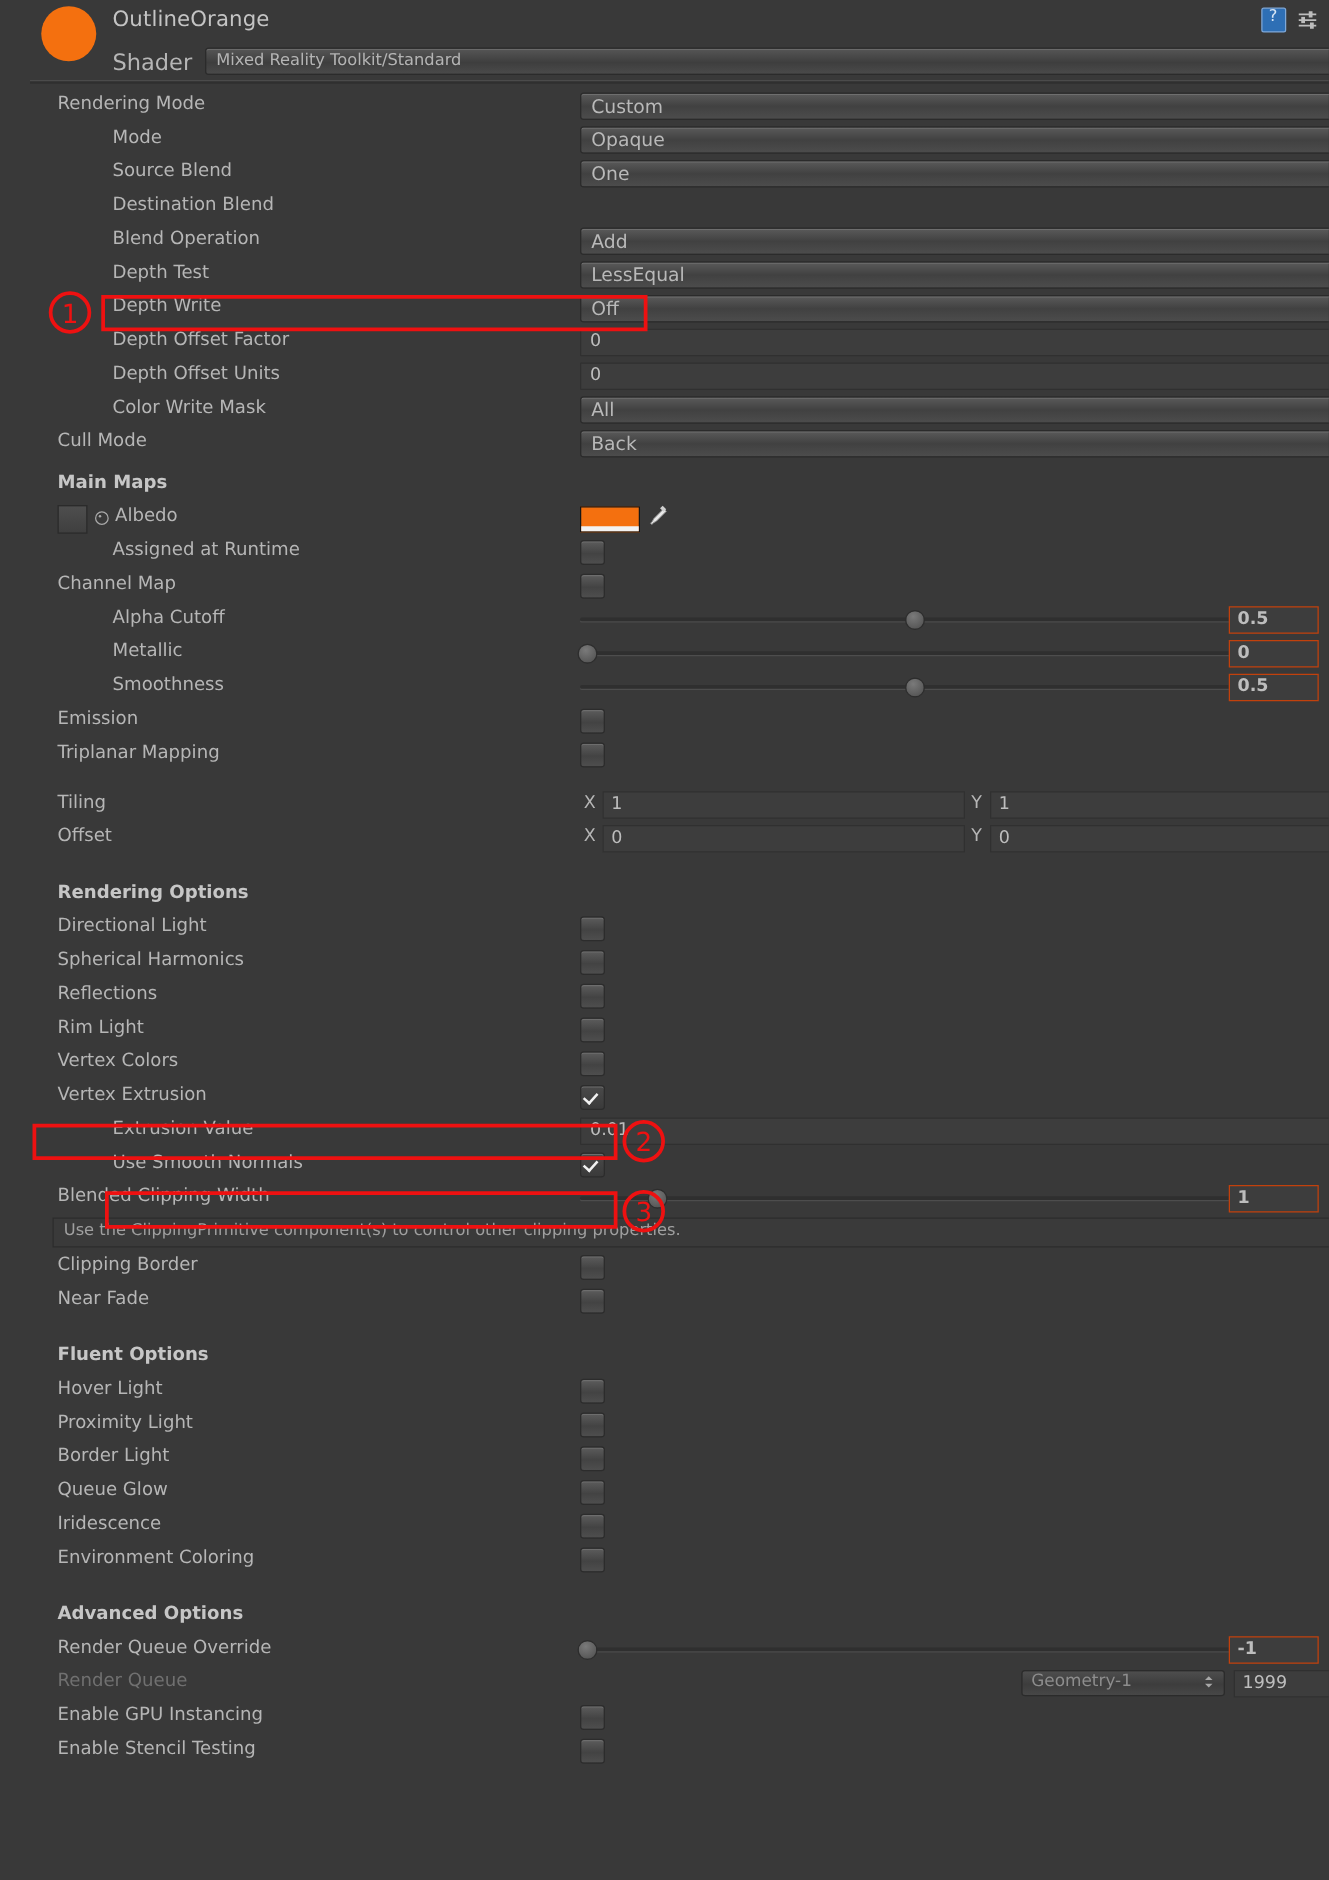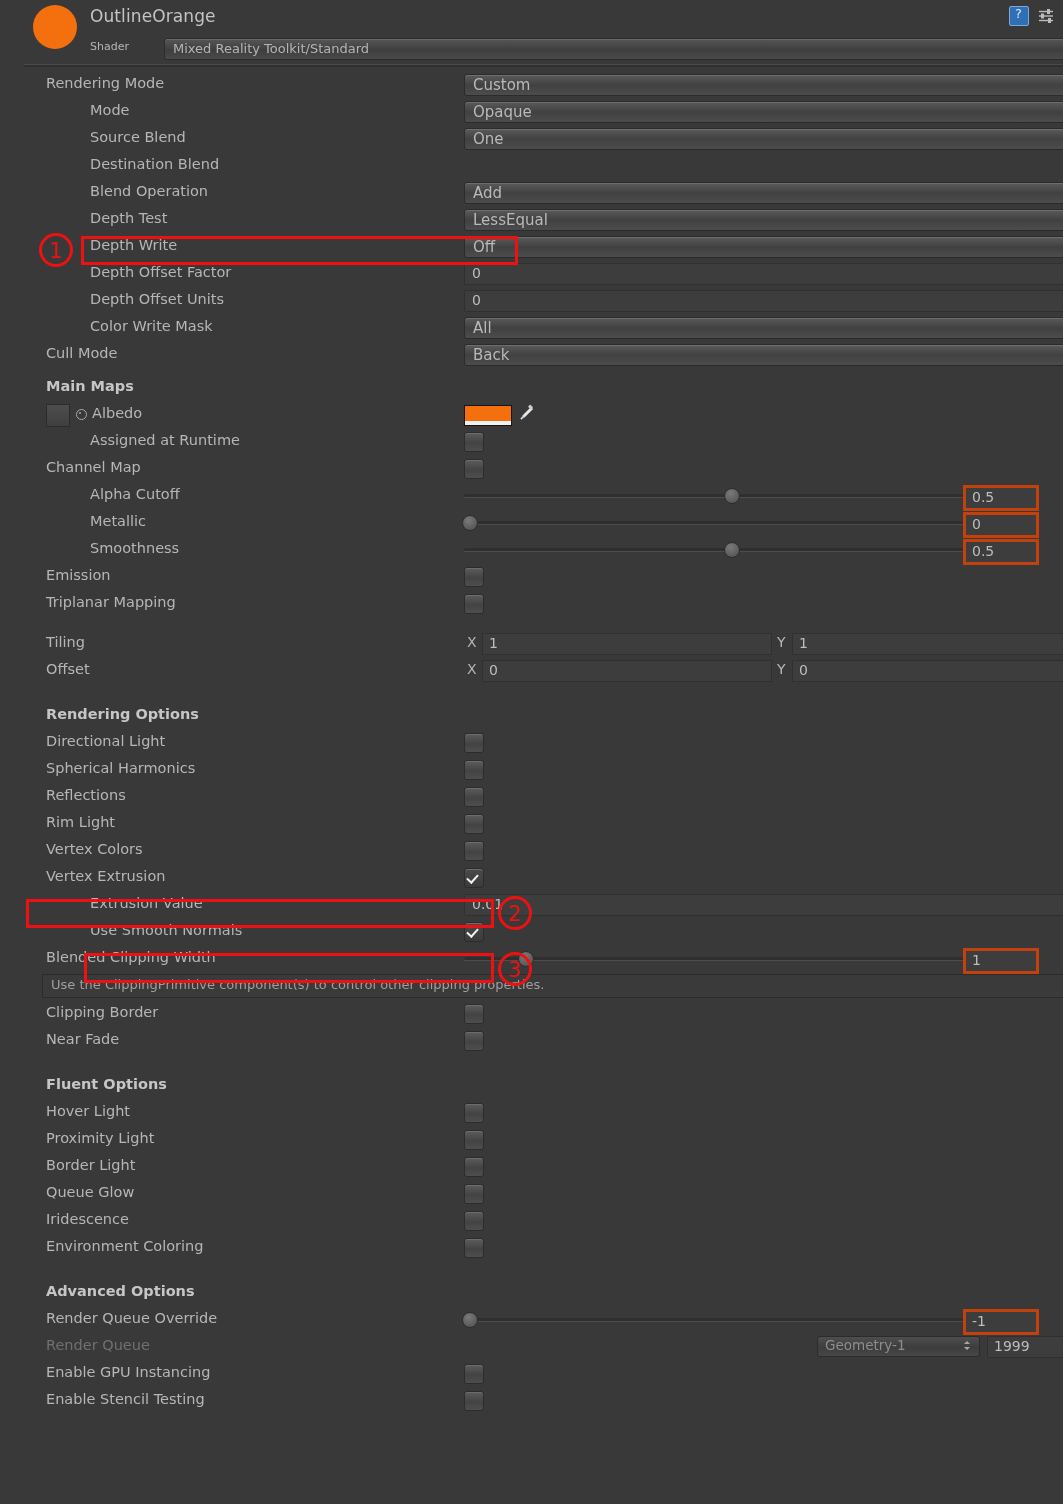--- a/index.html
+++ b/index.html
@@ -17,21 +17,21 @@
   
   .header{position:relative;height:66px;background:#393939;}
   .mat-ball{
     position:absolute;left:9px;top:5px;width:44px;height:44px;border-radius:50%;
     background:#f4700f;
   }
   .mat-title{
     position:absolute;left:66px;top:6px;font-size:17px;color:#c4c4c4;
     letter-spacing:.1px;
   }
-  .shader-label{position:absolute;left:66px;top:40px;font-size:11px;color:#b6b6b6;}
+  .shader-label{position:absolute;left:66px;top:40px;font-size:18px;color:#b6b6b6;}
   .shader-field{
     position:absolute;left:140px;top:38px;width:915px;height:20px;
     border-radius:3px;border:1px solid #2b2b2b;
     background:linear-gradient(#565656,#3e3e3e 55%,#4a4a4a);
     box-shadow:inset 0 1px 0 #6a6a6a;
   }
   .shader-field .txt{position:absolute;left:8px;top:2px;font-size:13px;color:#b4b4b4;}
   .shader-field .arrow{position:absolute;right:6px;top:3px;color:#c9c9c9;font-size:10px;line-height:10px;}
 
   .hdr-icons{position:absolute;right:6px;top:6px;display:flex;gap:8px;align-items:center;}
@@ -82,22 +82,22 @@
   .chk.on:after{
     content:"";position:absolute;left:4px;top:3px;width:5px;height:9px;
     border:solid #f2f2f2;border-width:0 2.6px 2.6px 0;transform:rotate(42deg);
   }
 
   .slider{position:absolute;left:440px;top:12px;width:534px;height:3px;}
   .slider .track{position:absolute;left:0;top:0;width:100%;height:3px;background:#2f2f2f;
     border-radius:2px;box-shadow:0 1px 0 #4d4d4d;}
   .slider .knob{position:absolute;top:-6px;width:14px;height:14px;border-radius:50%;
     background:radial-gradient(circle at 40% 30%,#7a7a7a,#4d4d4d);border:1px solid #2d2d2d;}
-  .sval{position:absolute;left:939px;top:3px;width:70px;height:20px;background:#3d3d3d;
-    border:3px solid #c2410c;}
+  .sval{position:absolute;left:959px;top:3px;width:70px;height:20px;background:#3d3d3d;
+    border:1px solid #c2410c;font-weight:bold;}
   .sval .txt{position:absolute;left:6px;top:1px;font-size:14px;color:#bdbdbd;}
 
   .colorswatch{position:absolute;left:440px;top:4px;width:46px;height:19px;
     border:1px solid #161616;background:#f4700f;}
   .colorswatch .alpha{position:absolute;left:0;bottom:0;width:100%;height:4px;background:#f2f2f2;}
   .eyedrop{position:absolute;left:492px;top:3px;width:20px;height:20px;}
 
   .texslot{position:absolute;left:22px;top:3px;width:22px;height:21px;
     border:1px solid #2b2b2b;background:linear-gradient(#4e4e4e,#3f3f3f);}
   .target-ico{position:absolute;left:52px;top:8px;width:9px;height:9px;border-radius:50%;

